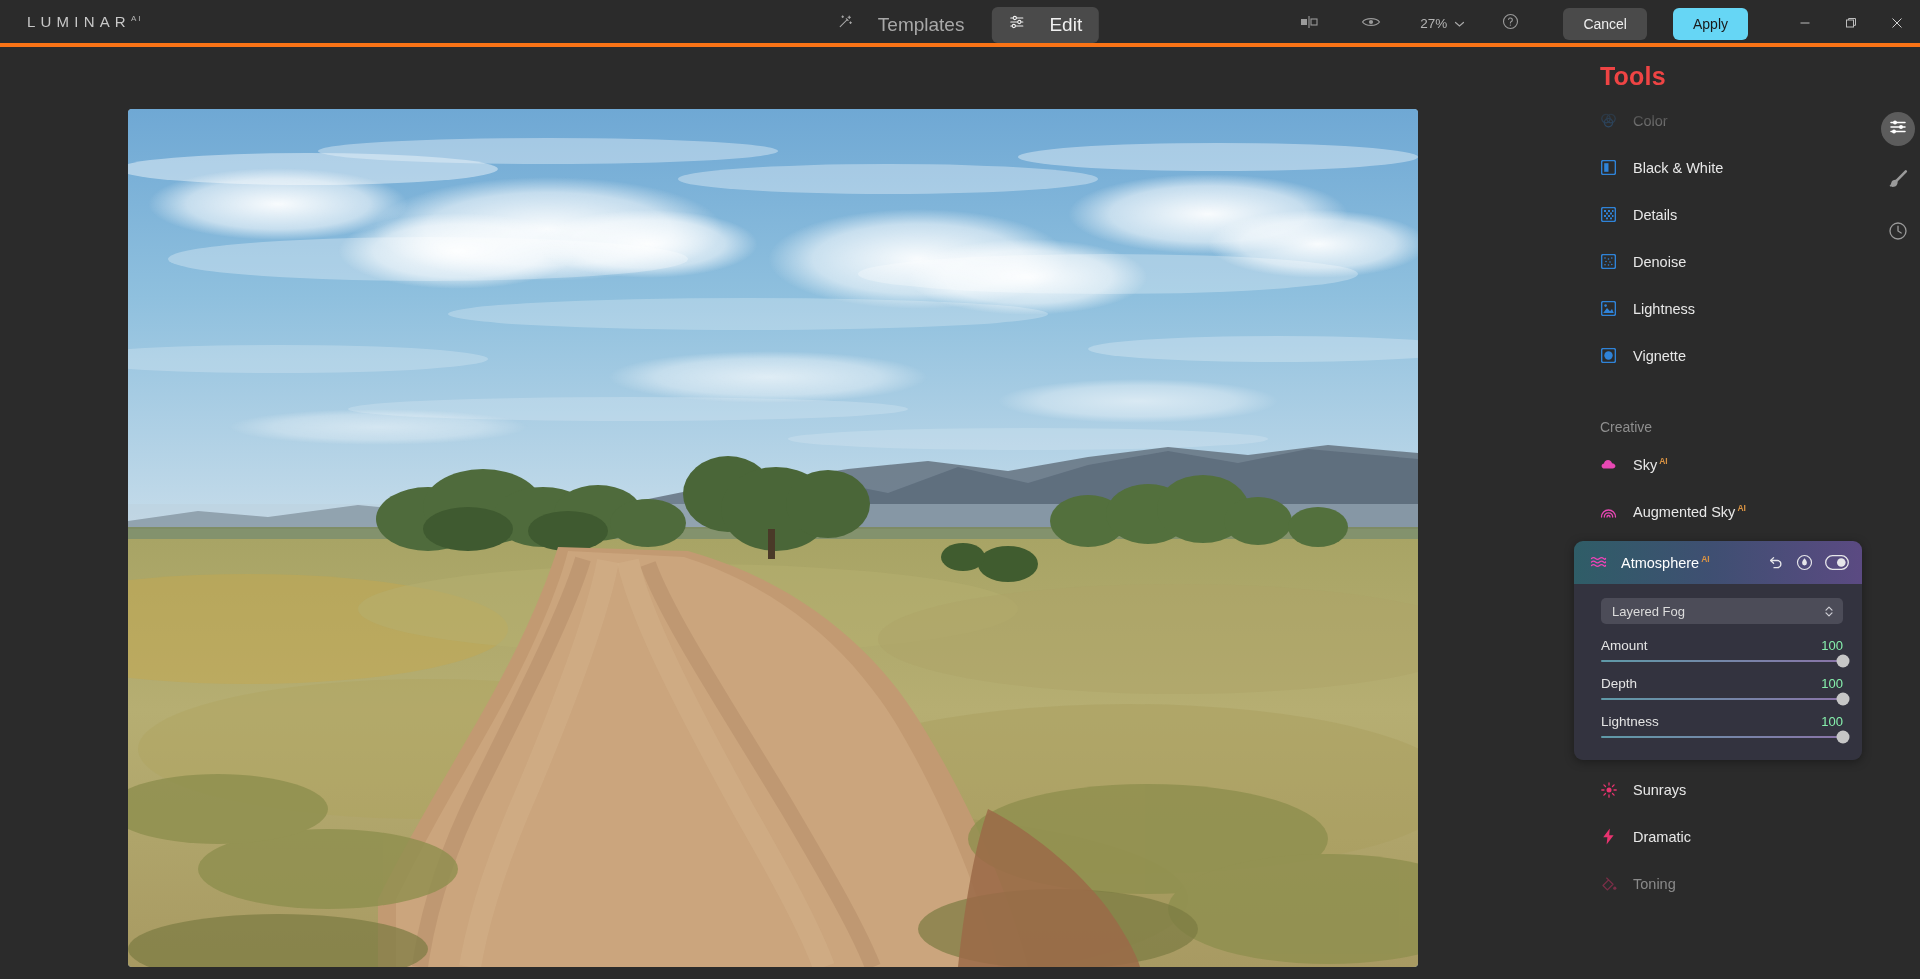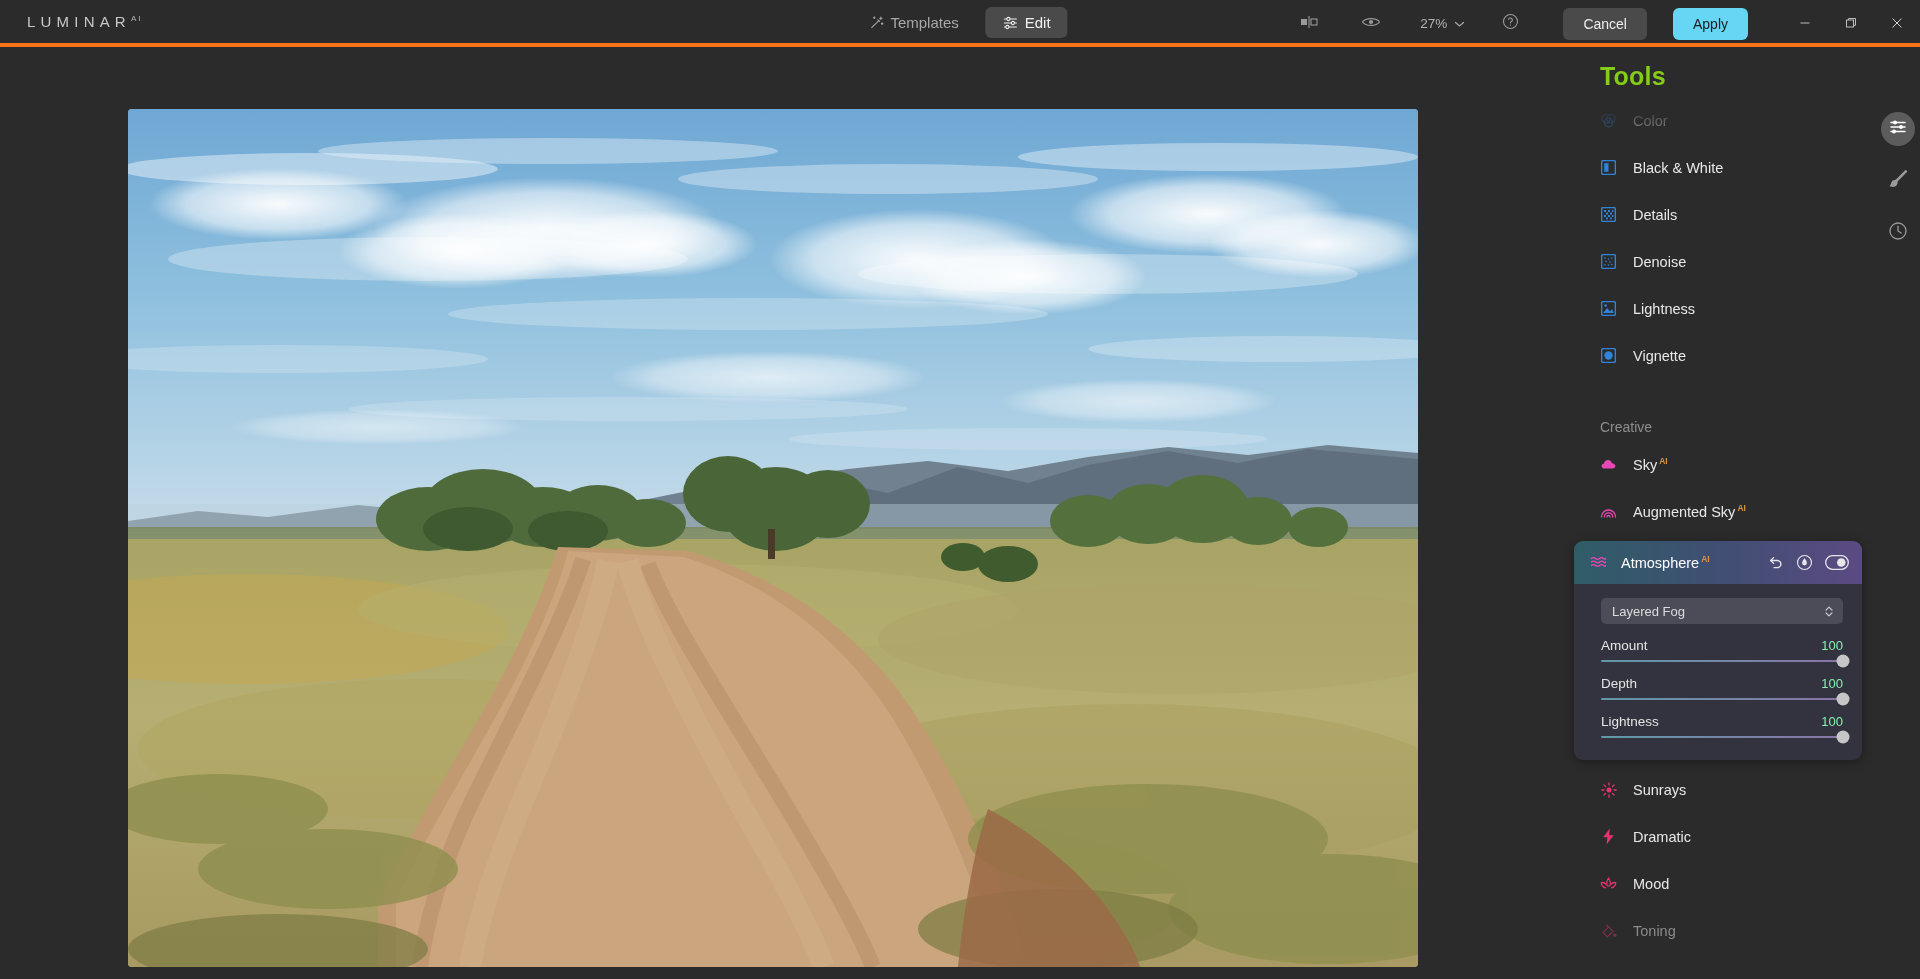--- a/index.html
+++ b/index.html
@@ -29,22 +29,22 @@
     font-size:15px; letter-spacing:5.2px; color:#c8c8c8; font-weight:400;
     white-space:nowrap;
   }
   .logo sup { font-size:8px; letter-spacing:2px; vertical-align:super; color:#b4b4b4; }
 
   .centernav {
     position:absolute; left:50%; top:7px; transform:translateX(-50%);
     display:flex; align-items:center; gap:10px;
   }
   .navitem {
-    display:flex; align-items:center; gap:6px;
-    padding:7px 17px; border-radius:6px; font-size:15px;
+    display:flex; gap:25px;
+    padding:7px 17px; border-radius:6px; font-size:19px;
     color:#a8a8a8; cursor:pointer; white-space:nowrap;
   }
   .navitem.active { background:#4a4a4a; color:#f0f0f0; }
   .navitem svg { display:block; }
 
   .rightcluster {
     position:absolute; right:0; top:0; height:47px;
     display:flex; align-items:center; gap:16px;
   }
   .iconbtn {
@@ -79,21 +79,21 @@
   .photo svg { display:block; width:100%; height:100%; }
 
   
   .toolspanel {
     position:absolute; right:0; top:47px; width:358px; height:932px;
     background:#2b2b2b;
   }
   .toolspanel-inner { position:absolute; left:0; top:0; width:318px; height:932px; overflow:hidden; }
   .tools-title {
     position:absolute; left:38px; top:15px;
-    font-size:25px; font-weight:bold; color:#84cc16; letter-spacing:0.2px;
+    font-size:25px; font-weight:bold; color:#ef4444; letter-spacing:0.2px;
   }
 
   .toollist { position:absolute; left:0; top:50px; width:318px; }
   .toolrow {
     display:flex; align-items:center; height:47px; padding-left:38px;
     cursor:pointer; gap:16px;
   }
   .toolrow .tlabel { font-size:14.5px; color:#e8e8e8; white-space:nowrap; }
   .toolrow .tlabel sup { font-size:8.5px; color:#d99343; vertical-align:super; margin-left:2px; font-weight:bold; }
   .toolrow.dim .tlabel { color:#8a8a8a; }
@@ -606,30 +606,20 @@
 
         <div class="toolrow">
           <span class="ticon">
             <svg width="13" height="17" viewBox="0 0 13 17" fill="#e8336f">
               <path d="M7.8 0.6 L1.2 9.3 H5.4 L4.6 16.4 L11.6 7.2 H7.2 Z"></path>
             </svg>
           </span>
           <span class="tlabel">Dramatic</span>
         </div>
 
-        <div class="toolrow">
-          <span class="ticon">
-            <svg width="17" height="15" viewBox="0 0 17 15" fill="none" stroke="#e8336f" stroke-width="1.25" stroke-linejoin="round">
-              <path d="M8.5 2 C6.8 4.6 6.4 6.6 6.6 8.4 C7.1 10.7 9.9 10.7 10.4 8.4 C10.6 6.6 10.2 4.6 8.5 2 Z"></path>
-              <path d="M6.6 8.6 C4.6 6.6 2.6 6.2 1.3 6.8 C1.1 9 3.2 11.6 6 11.9"></path>
-              <path d="M10.4 8.6 C12.4 6.6 14.4 6.2 15.7 6.8 C15.9 9 13.8 11.6 11 11.9"></path>
-            </svg>
-          </span>
-          <span class="tlabel">Mood</span>
-        </div>
 
         <div class="toolrow dim">
           <span class="ticon">
             <svg width="17" height="16" viewBox="0 0 17 16" fill="none" stroke="#e8336f" stroke-width="1.25" stroke-linejoin="round">
               <path d="M3 9.5 L8.6 3.9 L13 8.3 L7.4 13.9 Z"></path>
               <path d="M6.4 1.8 L8.6 3.9"></path>
               <circle cx="14.8" cy="12.2" r="1.6" fill="#e8336f" stroke="none"></circle>
             </svg>
           </span>
           <span class="tlabel">Toning</span>

